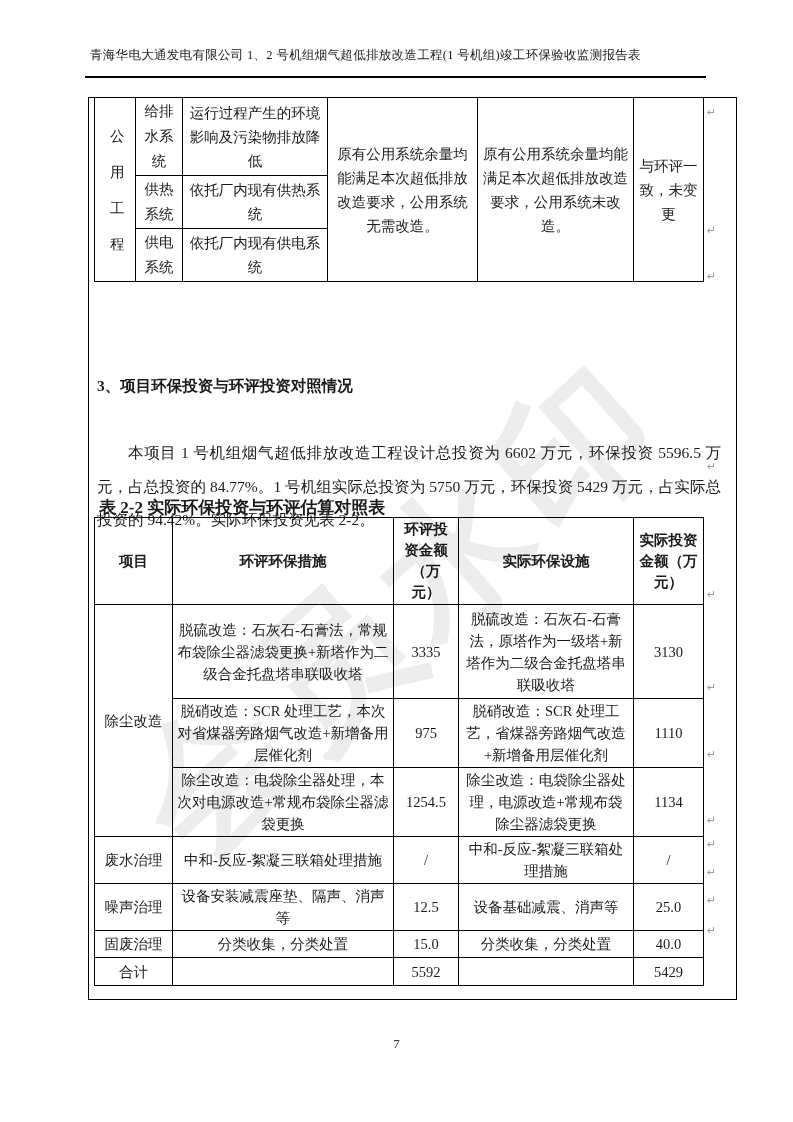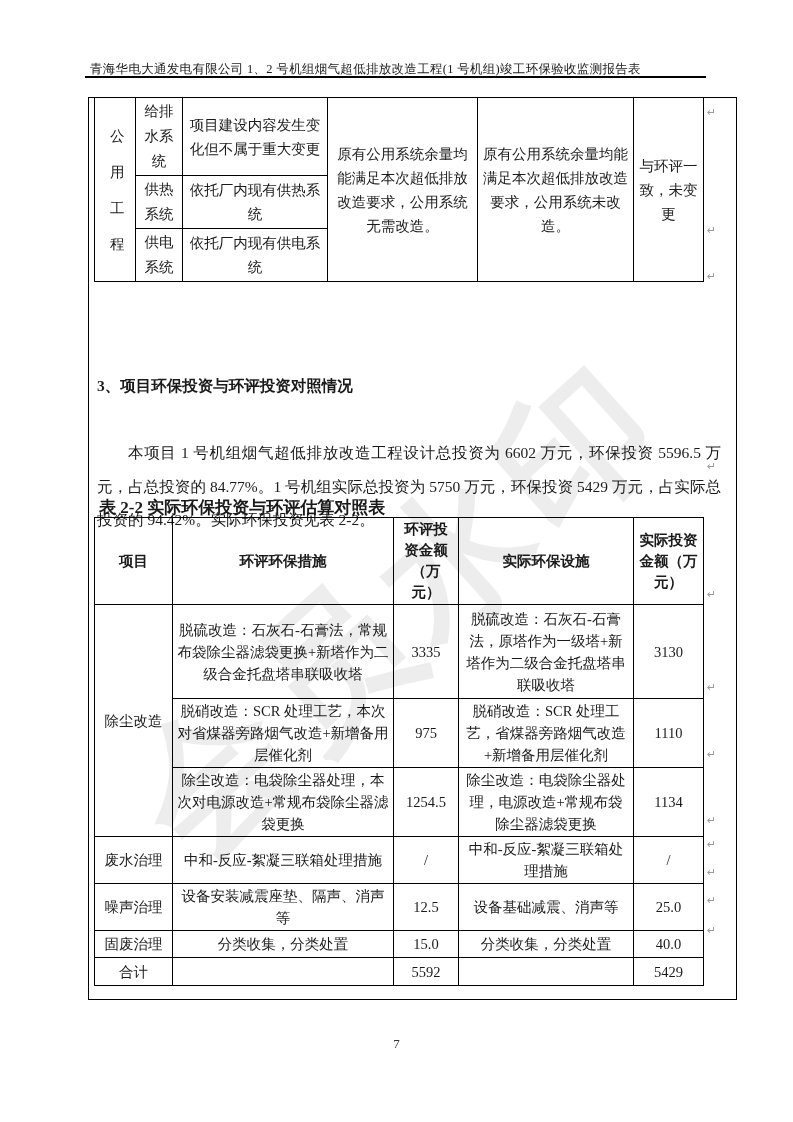--- a/index.html
+++ b/index.html
@@ -2,21 +2,21 @@
 <html><head>
 <meta charset="utf-8">
 <style>
   html,body { margin:0; padding:0; }
   body {
     width:793px; height:1122px; position:relative; background:#ffffff;
     font-family:"Liberation Serif","DejaVu Serif",serif; color:#1a1a1a;
     overflow:hidden;
   }
   .header-title {
-    position:absolute; left:90px; top:61px; width:650px;
+    position:absolute; left:90px; top:47px; width:650px;
     font-size:12.5px; letter-spacing:0.3px; white-space:nowrap;
   }
   .header-rule {
     position:absolute; left:85px; top:76px; width:621px; height:2px; background:#000;
   }
   .watermark {
     position:absolute; left:40px; top:330px; width:720px; height:560px;
     display:flex; align-items:center; justify-content:center;
     transform:rotate(-42deg); font-size:150px; font-weight:bold;
     color:rgba(0,0,0,0.07); letter-spacing:12px; z-index:0;
@@ -74,21 +74,21 @@
         <col style="width:47px">
         <col style="width:145px">
       <col style="width:150px">
         <col style="width:156px">
         <col style="width:70px">
     </colgroup>
     <tbody>
         <tr style="height:75px">
       <td rowspan="3" class="vcell">公用工程</td>
       <td class="syscell">给排水系统</td>
-      <td>项目建设内容发生变化但不属于重大变更</td>
+      <td>运行过程产生的环境影响及污染物排放降低</td>
       <td rowspan="3">原有公用系统余量均能满足本次超低排放改造要求，公用系统无需改造。</td>
       <td rowspan="3">原有公用系统余量均能满足本次超低排放改造要求，公用系统未改造。</td>
       <td rowspan="3">与环评一致，未变更</td>
     </tr>
     <tr style="height:51px">
       <td class="syscell">供热系统</td>
       <td>依托厂内现有供热系统</td>
     </tr>
     <tr style="height:50px">
       <td class="syscell">供电系统</td>

